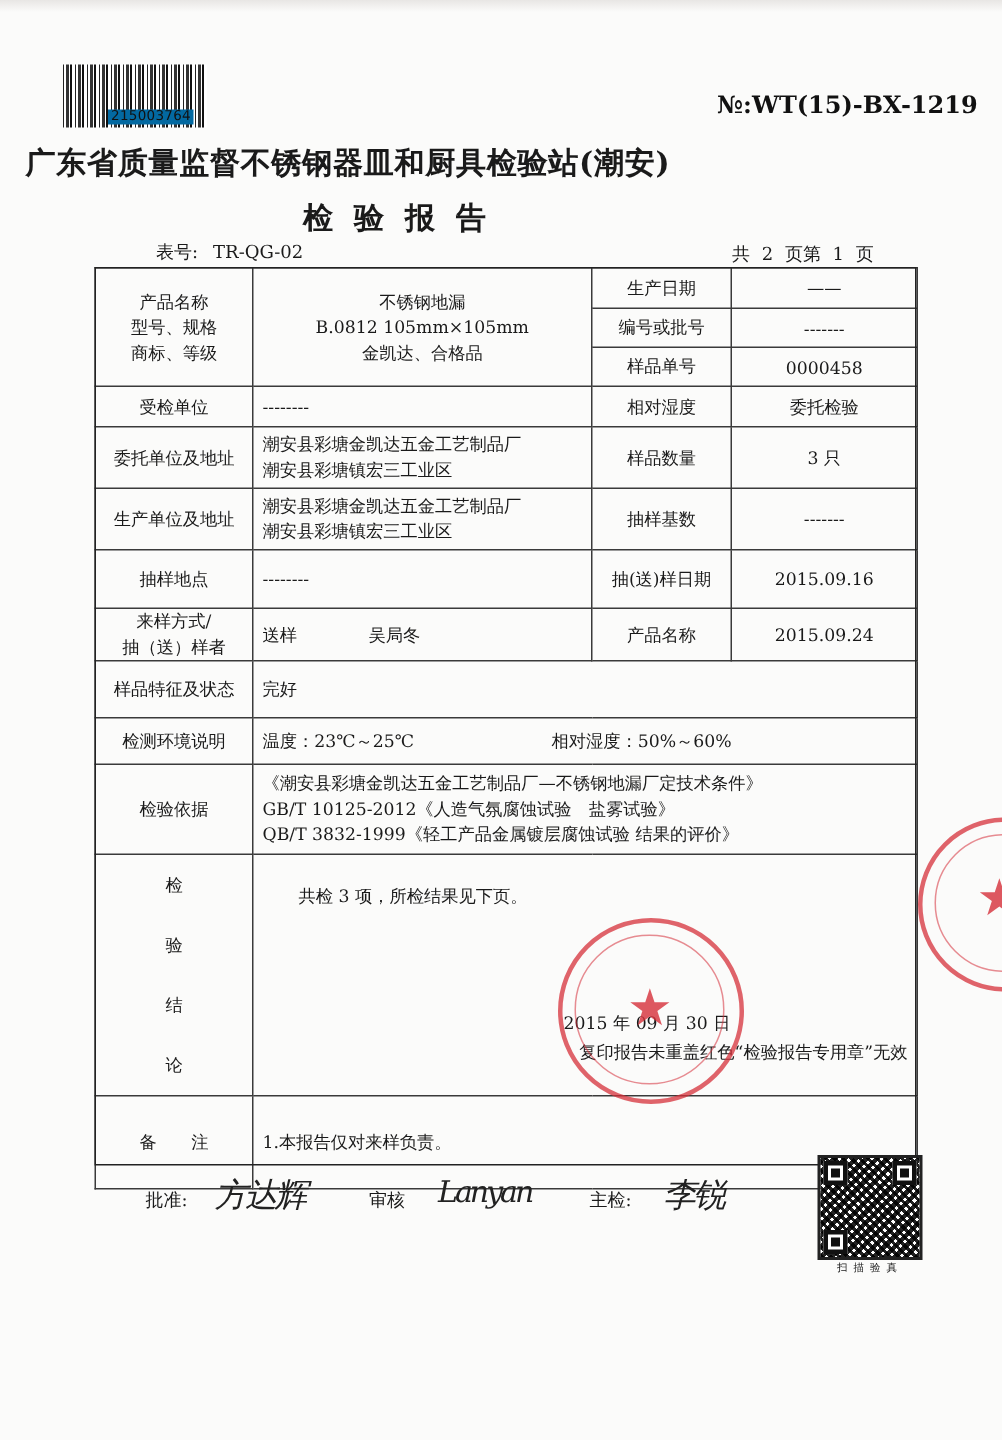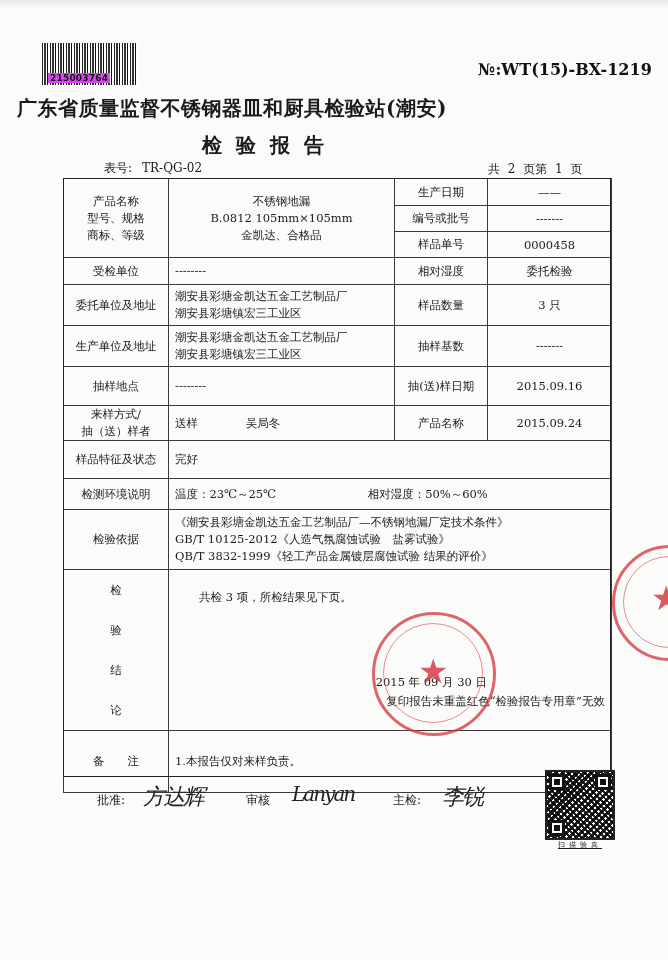--- a/index.html
+++ b/index.html
@@ -9,22 +9,22 @@
     font-family: "DejaVu Serif", "Liberation Serif", serif;
     color: #1a1a1a;
     position: relative;
   }
   .page-shadow-top { position:absolute; left:0; top:0; width:668px; height:8px; background: linear-gradient(#e8e6e4,#fbfbfa); }
   .barcode {
     position:absolute; left:42px; top:43px; width:96px; height:42px;
     background: repeating-linear-gradient(90deg,#222 0 1px,#fff 1px 2px,#333 2px 4px,#fff 4px 5px,#111 5px 6px,#fff 6px 8px);
   }
   .barcode-label {
-    position:absolute; left:48px; top:73px; background:#d946ef; padding:0 2px;
-    font-family: "DejaVu Sans", sans-serif; font-weight:bold; font-size:9px; letter-spacing:0.2px; color:#111;
+    position:absolute; left:72px; top:73px; background:#0369a1; padding:0 2px;
+    font-family: "DejaVu Sans", sans-serif; font-weight:normal; font-size:9px; letter-spacing:0.2px; color:#111;
   }
   .report-no {
     position:absolute; left:478px; top:60px; font-size:16px; font-weight:bold; color:#111;
   }
   .title-main {
     position:absolute; left:0; width:668px; top:95px; text-align:left;
     font-size:20px; font-weight:bold; letter-spacing:0.5px;padding-left:17px;
   }
   .title-sub {
     position:absolute; left:0; width:540px; top:132px; text-align:center;
@@ -64,21 +64,21 @@
       linear-gradient(#fff,#fff) 4px 4px/12px 12px no-repeat,
       linear-gradient(#fff,#fff) 50px 4px/12px 12px no-repeat,
       linear-gradient(#fff,#fff) 4px 50px/12px 12px no-repeat,
       repeating-linear-gradient(45deg,#222 0 2px,#fff 2px 4px),
       repeating-linear-gradient(-45deg,#222 0 3px,#fff 3px 5px);
     background-blend-mode: normal, normal, normal, multiply, multiply;
     border:2px solid #222;
   }
   .qr-corner { position:absolute; width:10px; height:10px; border:3px solid #111; background:#fff; }
   .qr-corner::after { content:""; position:absolute; left:2px; top:2px; width:6px; height:6px; background:#111; }
-  .qr-caption { position:absolute; left:545px; top:840px; width:70px; text-align:center; font-size:7px; letter-spacing:4px;text-decoration:underline; }
+  .qr-caption { position:absolute; left:545px; top:840px; width:70px; text-align:center; font-size:7px; letter-spacing:4px; }
 </style>
 </head>
 <body>
 
 <div class="page-shadow-top"></div>
 
 <div class="barcode"></div>
 <div class="barcode-label">215003764</div>
 
 <div class="report-no">№:WT(15)-BX-1219</div>

